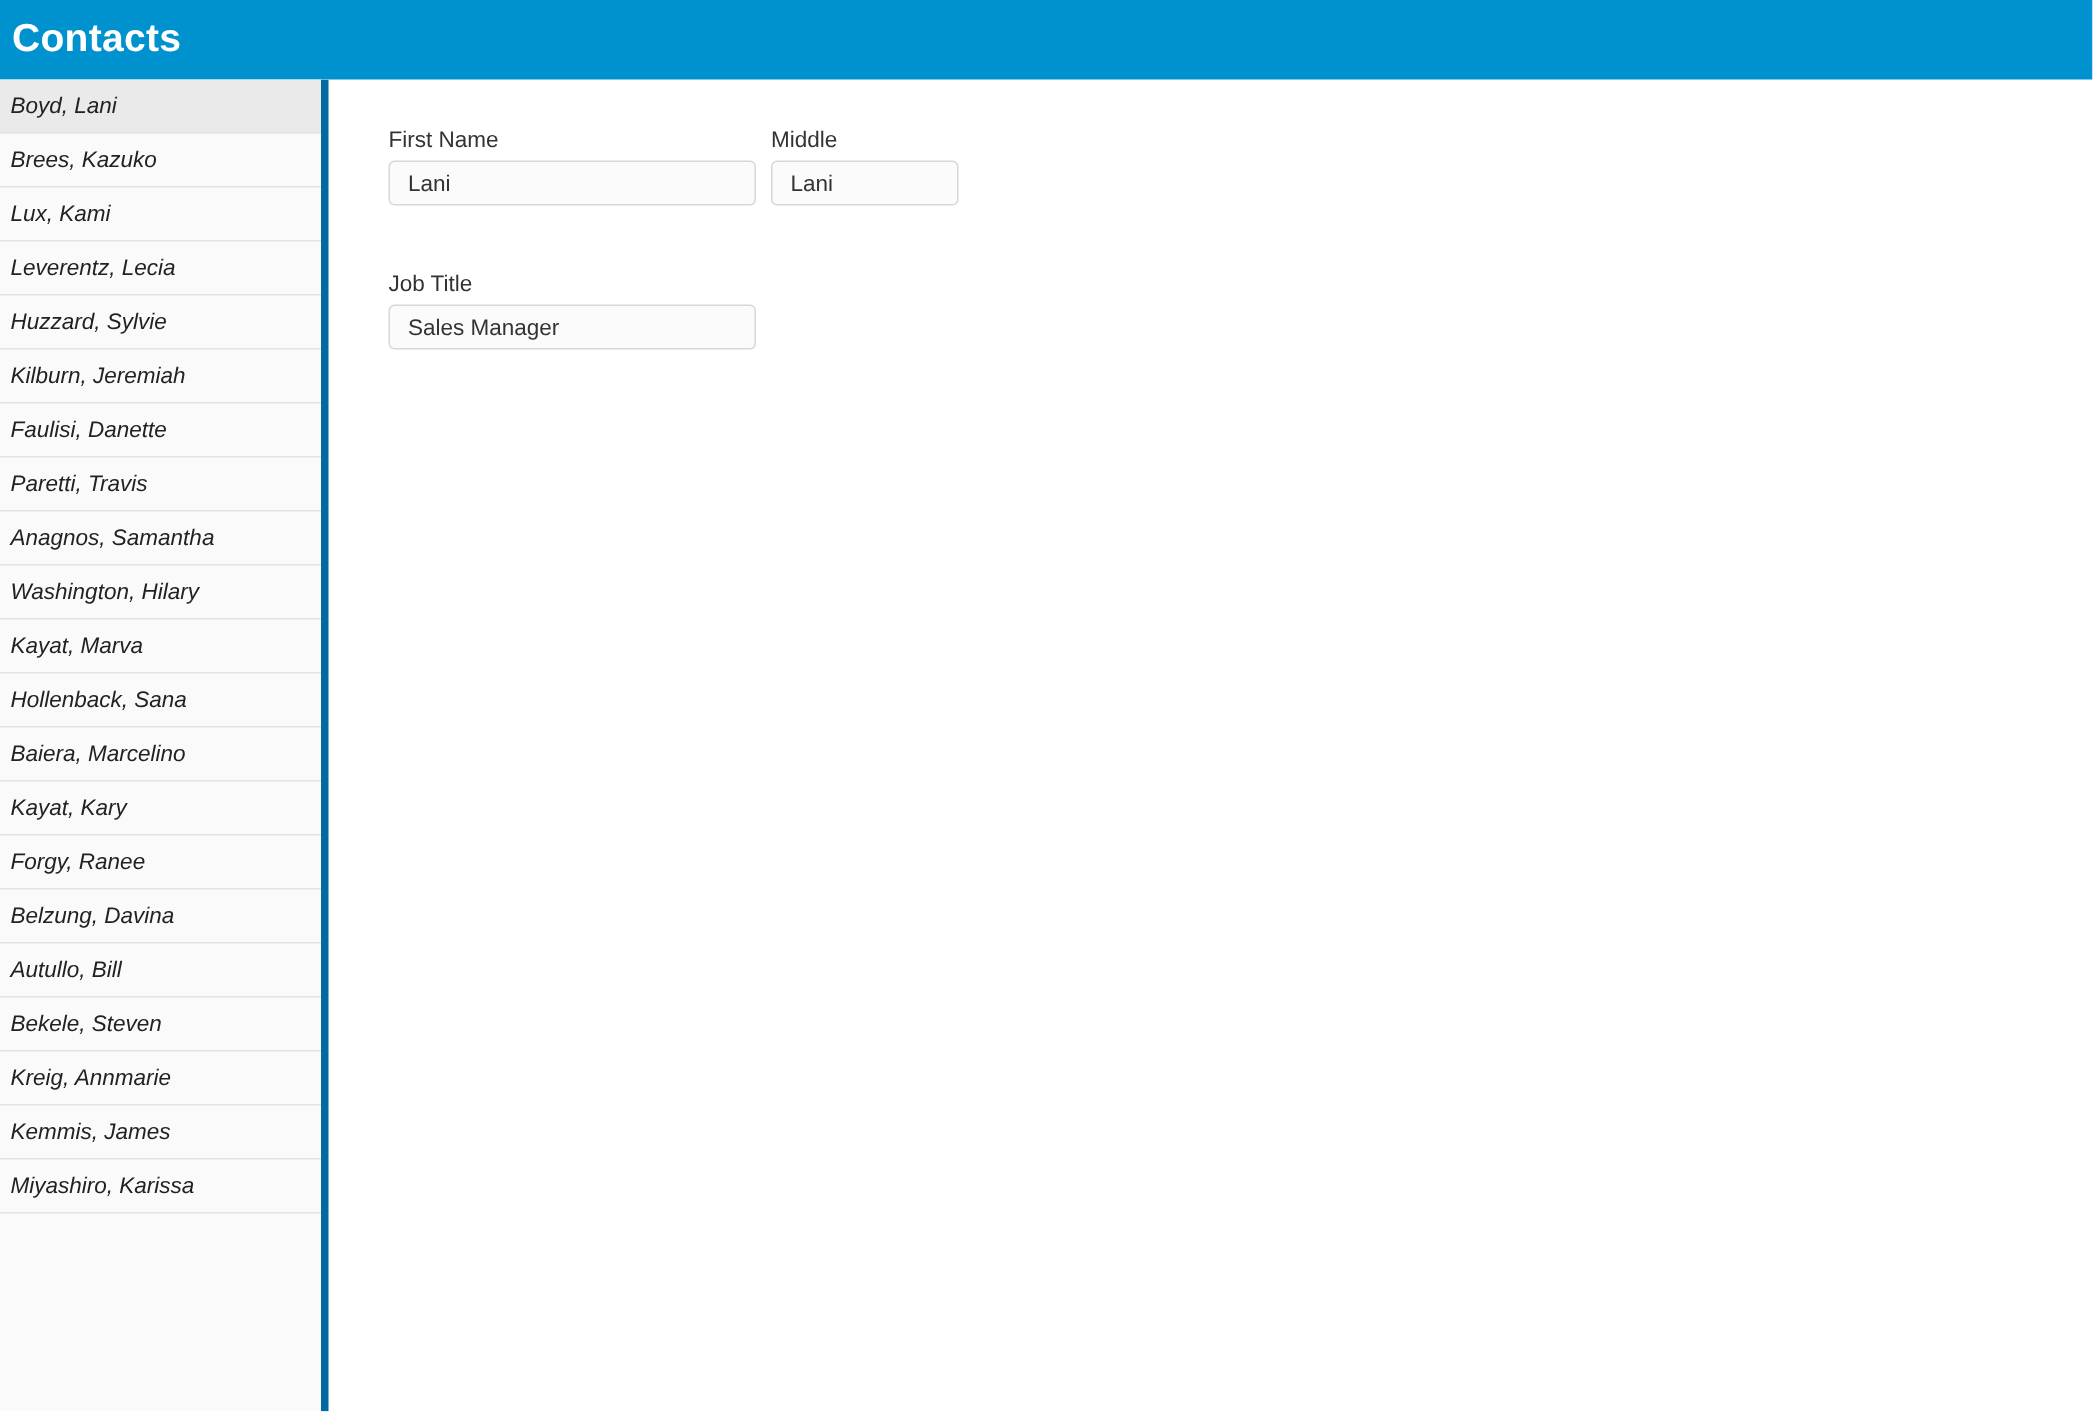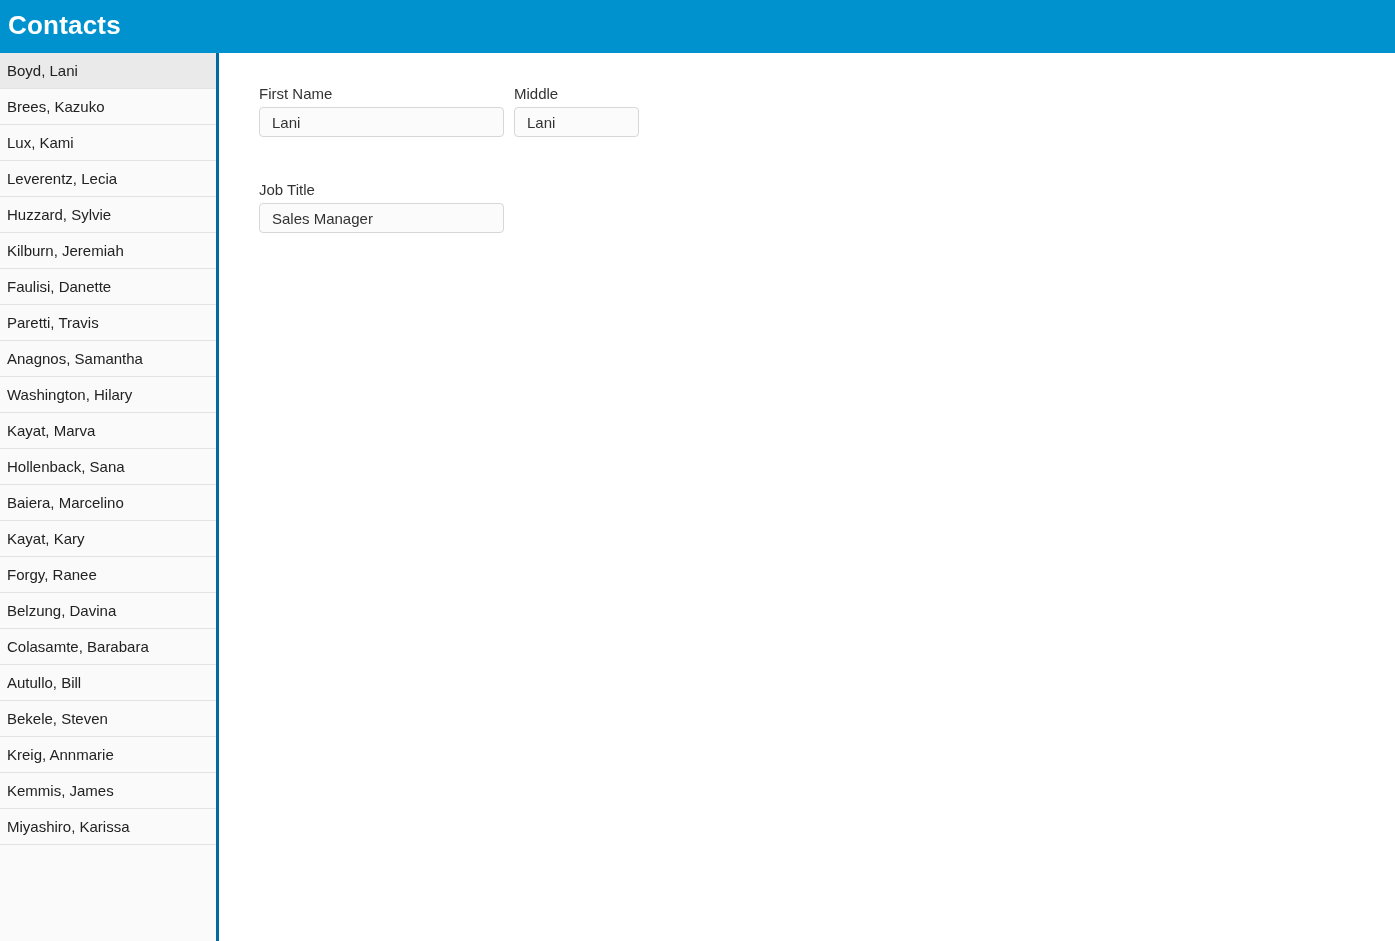--- a/index.html
+++ b/index.html
@@ -31,22 +31,23 @@
     letter-spacing: 0.2px;
   }
   .body {
     flex: 1;
     display: flex;
     overflow: hidden;
   }
   .sidebar {
     width: 219px;
     background: #fafafa;
-    border-right: 3px solid #0369a1;
+    border-right: 5px solid #0369a1;
     overflow-y: auto;
+    font-style: italic;
   }
   .sidebar::-webkit-scrollbar {
     width: 0;
   }
   .contact-item {
     padding: 9px 7px 9px 7px;
     font-size: 15px;
     border-bottom: 1px solid #e3e3e3;
     cursor: pointer;
     color: #222;
@@ -115,21 +116,20 @@
         <div class="contact-item">Faulisi, Danette</div>
         <div class="contact-item">Paretti, Travis</div>
         <div class="contact-item">Anagnos, Samantha</div>
         <div class="contact-item">Washington, Hilary</div>
         <div class="contact-item">Kayat, Marva</div>
         <div class="contact-item">Hollenback, Sana</div>
         <div class="contact-item">Baiera, Marcelino</div>
         <div class="contact-item">Kayat, Kary</div>
         <div class="contact-item">Forgy, Ranee</div>
         <div class="contact-item">Belzung, Davina</div>
-        <div class="contact-item">Colasamte, Barabara</div>
         <div class="contact-item">Autullo, Bill</div>
         <div class="contact-item">Bekele, Steven</div>
         <div class="contact-item">Kreig, Annmarie</div>
         <div class="contact-item">Kemmis, James</div>
         <div class="contact-item">Miyashiro, Karissa</div>
       </div>
 
     <div class="main">
 
       <div class="form-row">

